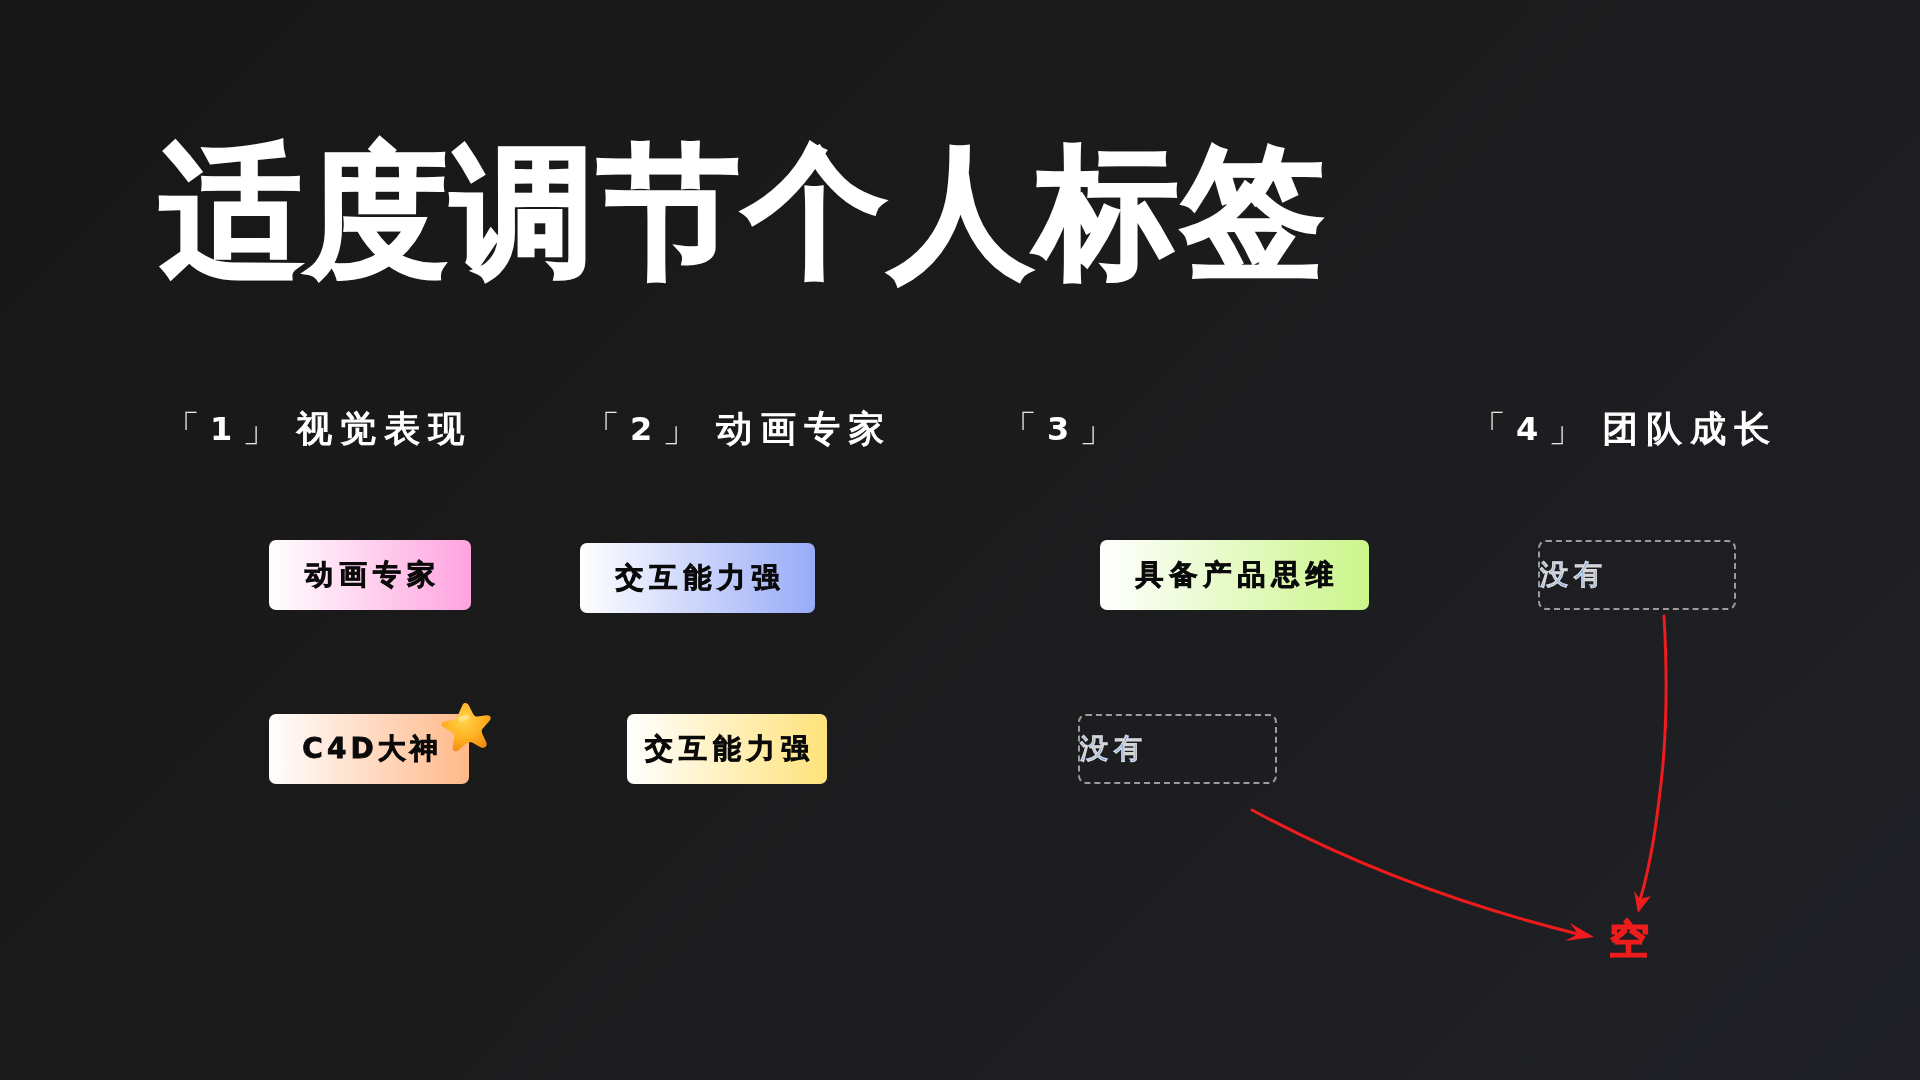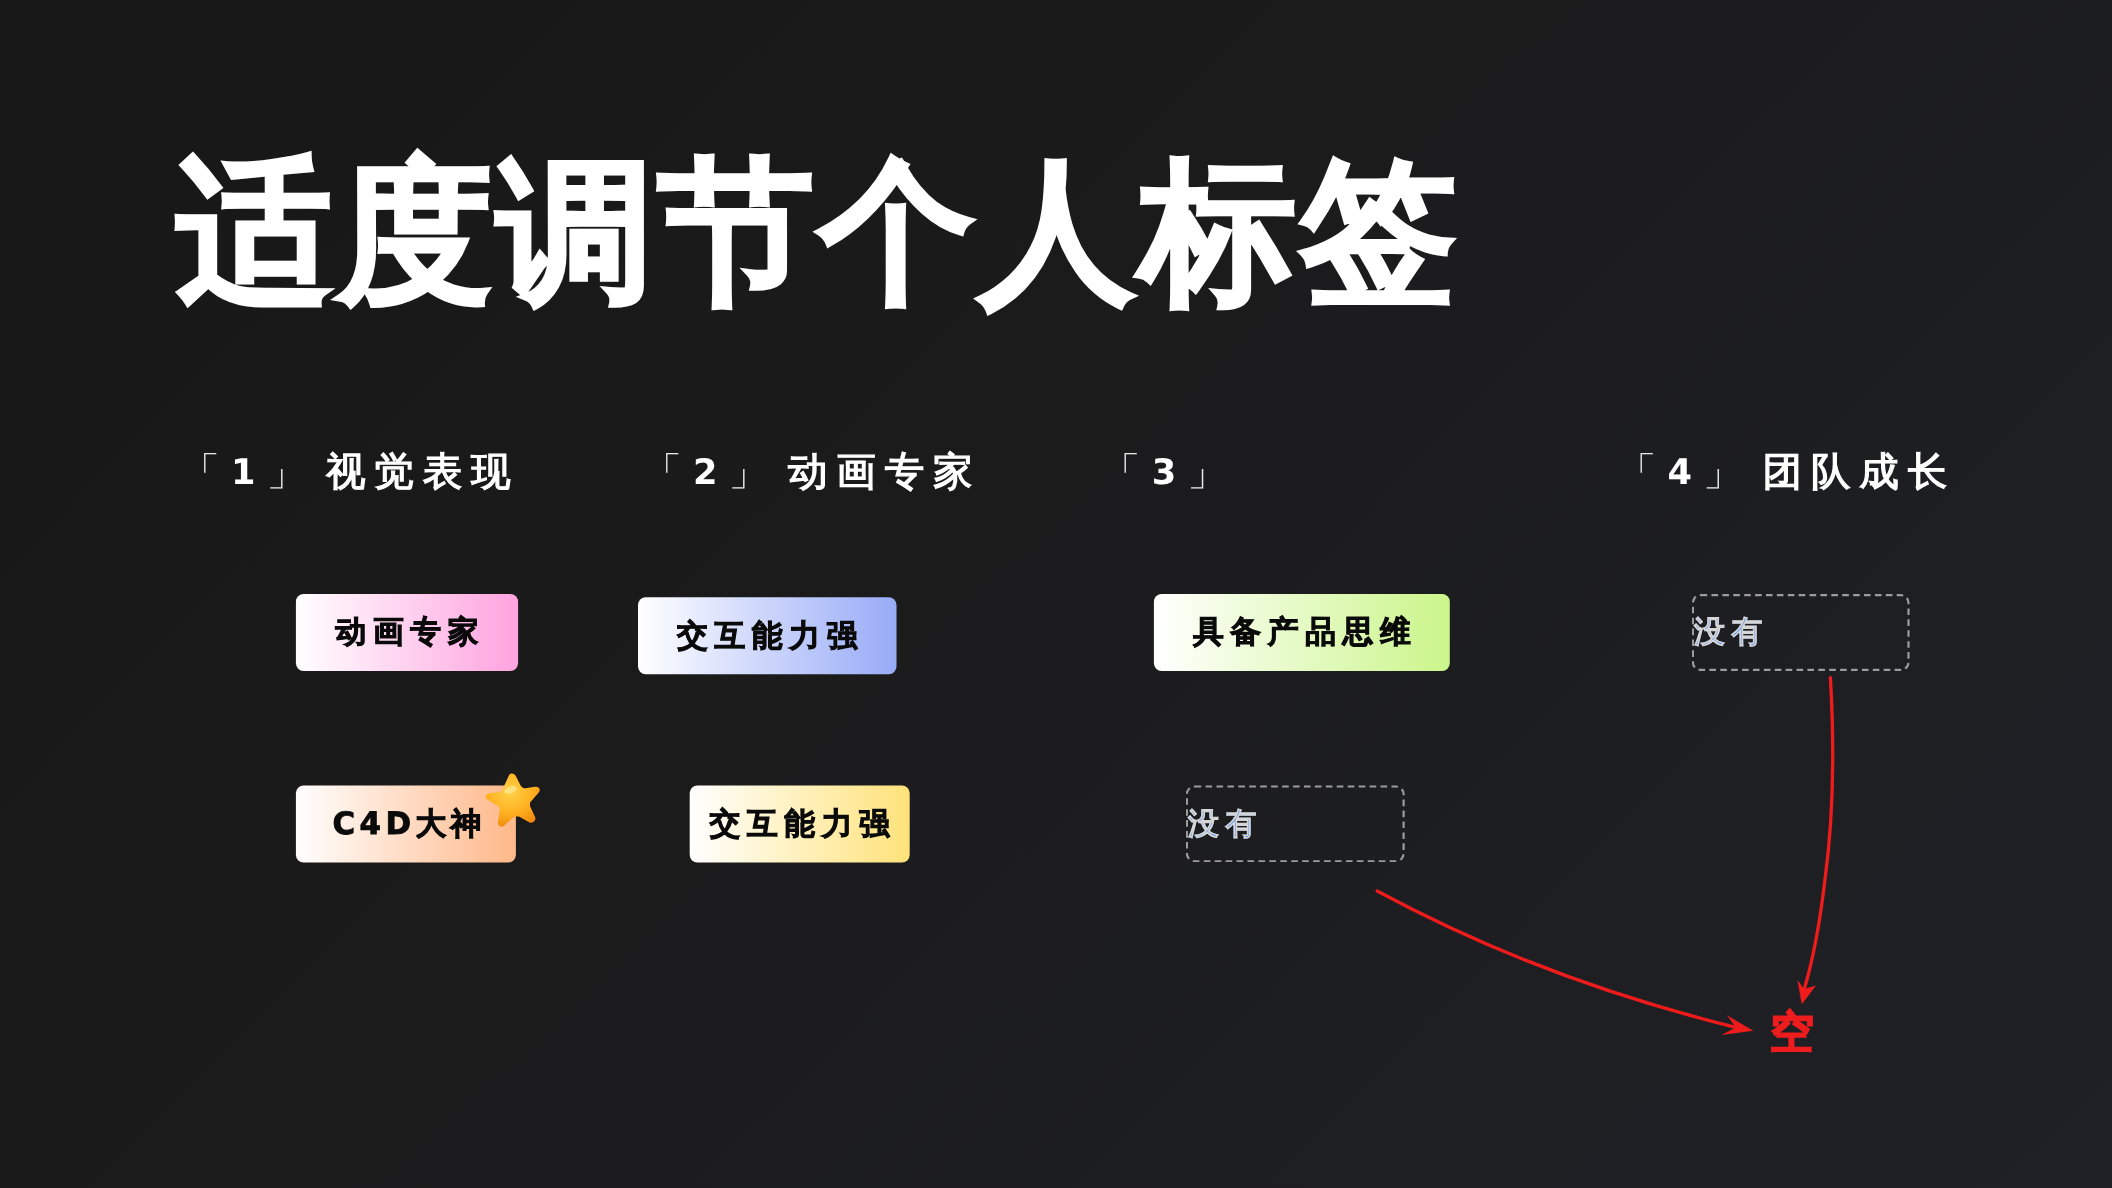--- a/index.html
+++ b/index.html
@@ -94,21 +94,21 @@
   <ellipse cx="24" cy="18" rx="6" ry="3" fill="#fff3b0" opacity="0.55" transform="rotate(-20 24 18)"></ellipse>
 </svg>
 
 <div class="tag" style="left:580px; top:543px; width:235px; background:linear-gradient(90deg,#ffffff 0%,#98abf7 100%);">
   <span class="tag-label">交互能力强</span>
 </div>
 <div class="tag" style="left:627px; top:714px; width:200px; background:linear-gradient(90deg,#ffffff 0%,#ffe27a 100%);">
   <span class="tag-label">交互能力强</span>
 </div>
 
-<div class="tag" style="left:1049px; top:540px; width:269px; background:linear-gradient(90deg,#ffffff 0%,#cbf58a 100%);">
+<div class="tag" style="left:1100px; top:540px; width:269px; background:linear-gradient(90deg,#ffffff 0%,#cbf58a 100%);">
   <span class="tag-label">具备产品思维</span>
 </div>
 <div class="tag-empty" style="left:1078px; top:714px; width:199px;">
   <span class="tag-label" style="margin-right:-6px;">没有</span>
 </div>
 
 <div class="tag-empty" style="left:1538px; top:540px; width:198px;">
   <span class="tag-label" style="margin-right:-6px;">没有</span>
 </div>
 

